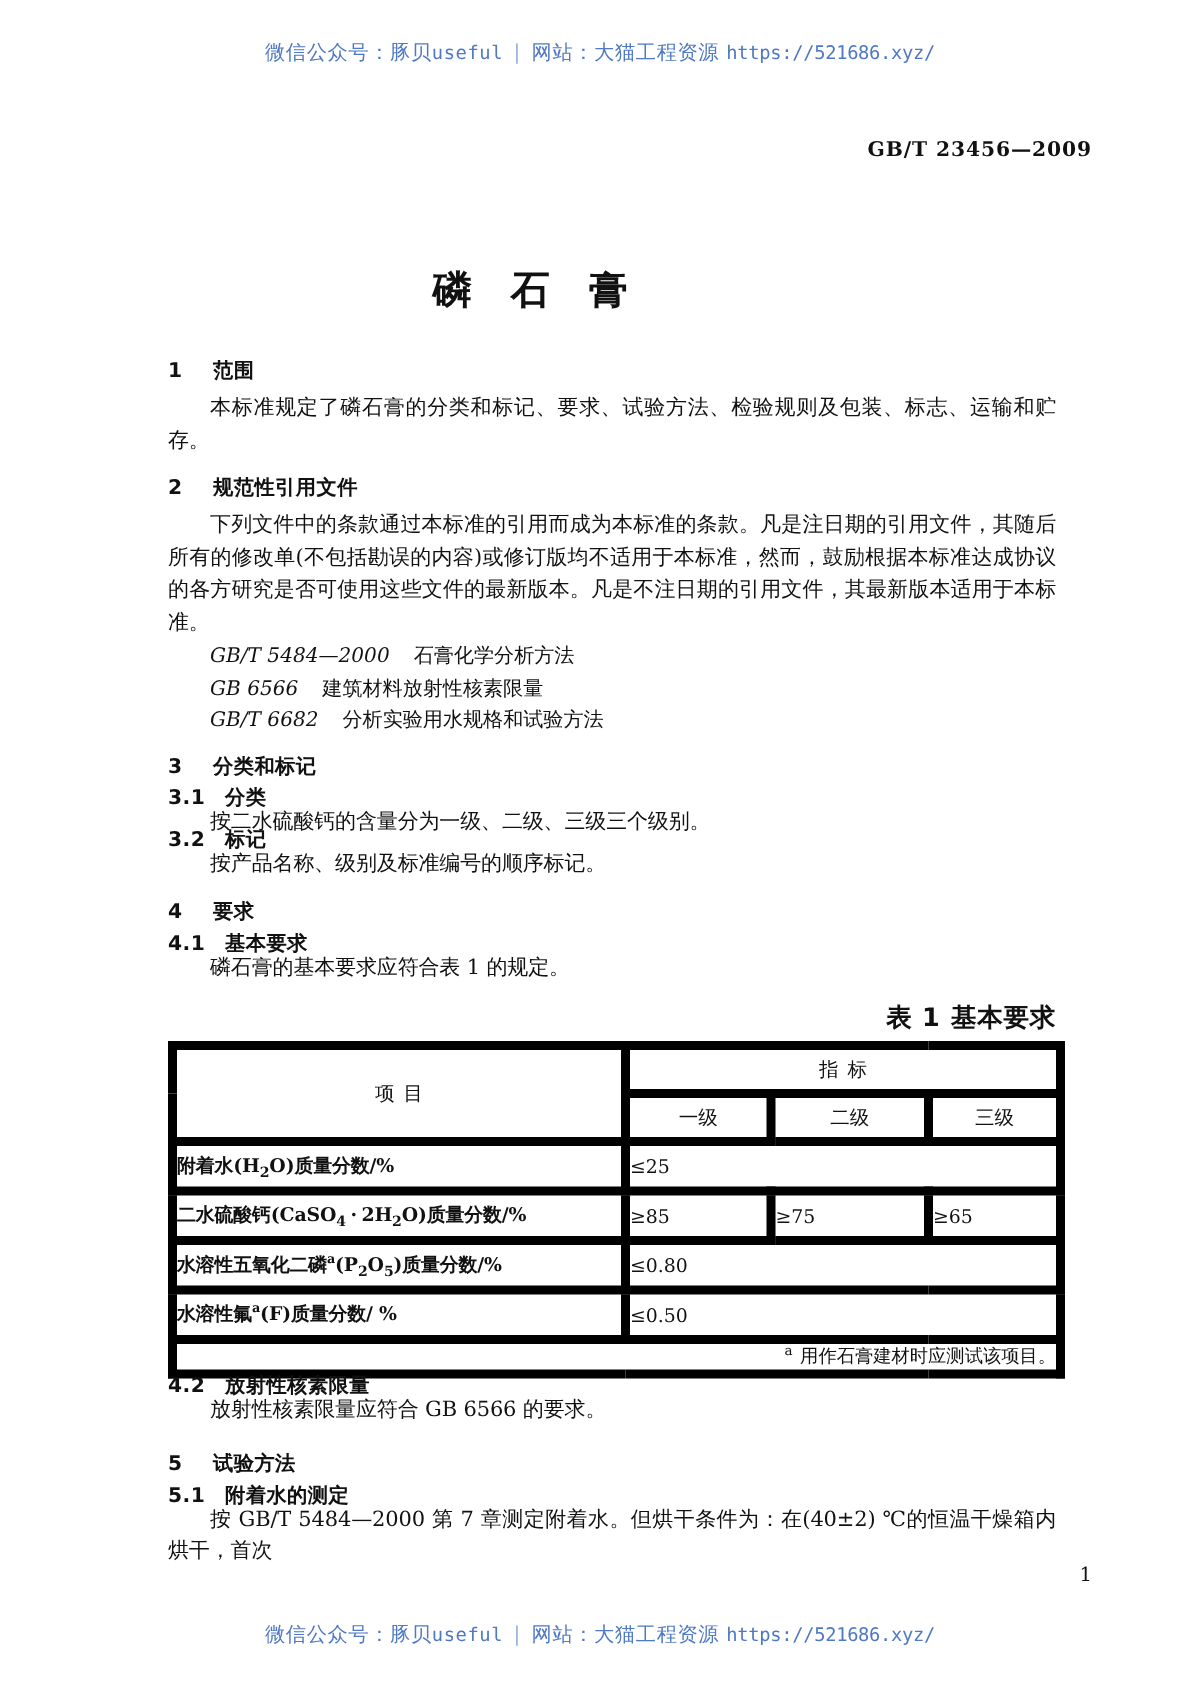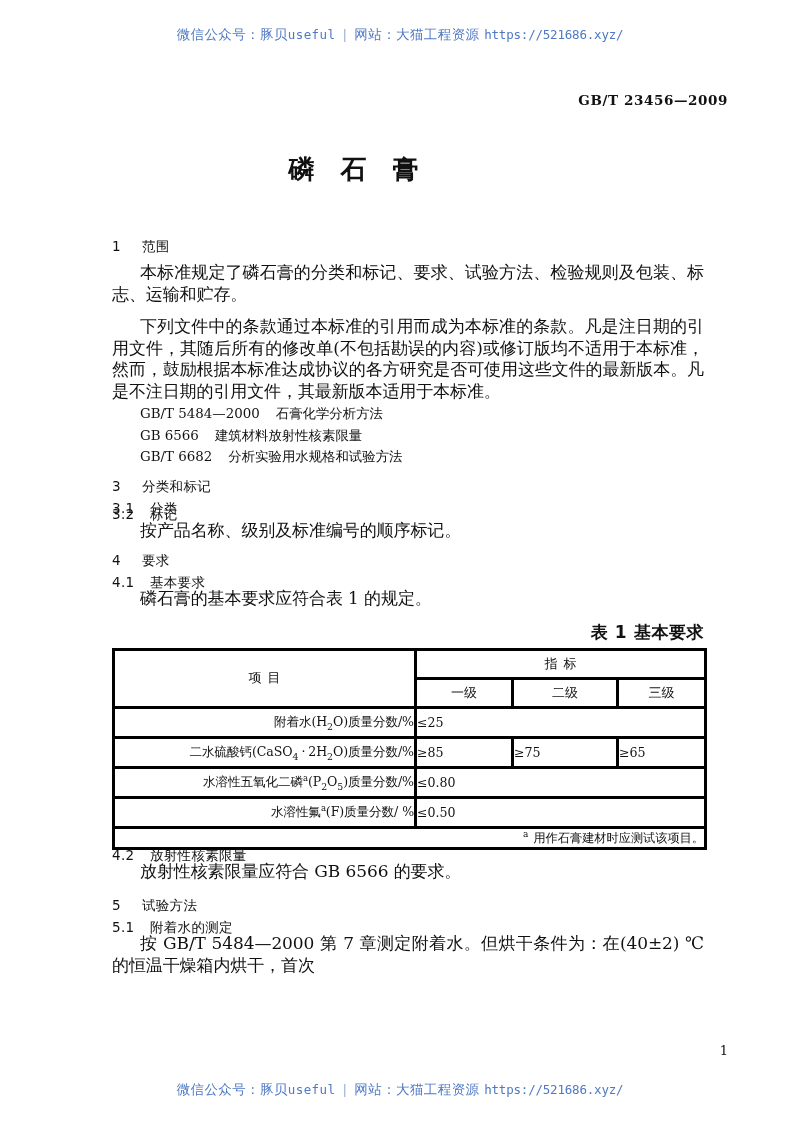--- a/index.html
+++ b/index.html
@@ -61,68 +61,68 @@
     font-size: 13.5px;
     font-weight: bold;
     letter-spacing: 0.6px;
     font-family: "DejaVu Serif", "Liberation Serif", serif;
   }
 
   
   .doc-title {
     position: absolute;
     left: 0;
-    top: 152px;
+    top: 176px;
     width: 707px;
     text-align: center;
     font-size: 26px;
     font-weight: bold;
     letter-spacing: 26px;
     text-indent: 26px;
     font-family: "DejaVu Sans", "Liberation Sans", sans-serif;
   }
 
   
   .content {
     position: absolute;
     left: 112px;
     top: 238px;
     width: 592px;
   }
 
   h2.clause {
     margin: 0 0 6px 0;
     font-size: 13.5px;
-    font-weight: normal;
+    font-weight: bold;
     font-family: "DejaVu Sans", "Liberation Sans", sans-serif;
     letter-spacing: 0.3px;
   }
   h2.clause .num {
     display: inline-block;
     min-width: 30px;
     font-family: "DejaVu Sans", "Liberation Sans", sans-serif;
   }
   h2.clause.sub .num { min-width: 38px; }
 
   p.para {
     margin: 0 0 1px 0;
-    font-size: 17px;
+    font-size: 14px;
     line-height: 21.5px;
     text-indent: 28px;
     text-align: justify;
     letter-spacing: -0.1px;
   }
 
   p.ref {
     margin: 0;
     font-size: 13.4px;
     line-height: 21.5px;
     text-indent: 28px;
   }
-  p.ref .g { font-family: "DejaVu Serif", "Liberation Serif", serif; }
+  p.ref .g { font-family: "DejaVu Serif", "Liberation Serif", serif; font-style: italic; }
   p.ref .gap { display: inline-block; width: 16px; }
 
   p.example {
     margin: 2px 0 0 0;
     font-size: 11.6px;
     line-height: 19px;
     text-indent: 28px;
     letter-spacing: -0.2px;
   }
 
@@ -142,21 +142,21 @@
   .table-caption .cap-gap { display: inline-block; width: 7px; }
 
   table.spec {
     border-collapse: collapse;
     width: 592px;
     table-layout: fixed;
     font-size: 12.4px;
   }
   table.spec th,
   table.spec td {
-    border: 3px solid #000000;
+    border: 6px solid #000000;
     padding: 0;
     vertical-align: middle;
   }
   table.spec th {
     font-weight: normal;
     text-align: center;
     height: 26px;
   }
   .th-item {
     letter-spacing: 6px;
@@ -164,26 +164,27 @@
     font-size: 13px;
   }
   .th-index {
     letter-spacing: 6px;
     text-indent: 6px;
     font-size: 13px;
   }
   .th-grade { font-size: 13px; }
 
   td.item-cell {
-    text-align: right;
+    text-align: left;
     padding: 0 0 0 9px;
     height: 27px;
     font-size: 12.6px;
     letter-spacing: -0.1px;
     white-space: nowrap;
+    font-weight: bold;
   }
   td.val-cell {
     text-align: left;
     height: 27px;
     font-size: 12.6px;
   }
   td.note-cell {
     text-align: right;
     padding: 3px 0 4px 26px;
     font-size: 12.2px;
@@ -225,40 +226,44 @@
 
   <div class="content">
 
     <h2 class="clause">
       <span class="num">1</span><span>范围</span>
     </h2>
     <p class="para">本标准规定了磷石膏的分类和标记、要求、试验方法、检验规则及包装、标志、运输和贮存。</p>
 
     <div class="spacer-10"></div>
 
+    <h2 class="clause">
+      <span class="num">2</span><span>规范性引用文件</span>
+    </h2>
     <p class="para">下列文件中的条款通过本标准的引用而成为本标准的条款。凡是注日期的引用文件，其随后所有的修改单(不包括勘误的内容)或修订版均不适用于本标准，然而，鼓励根据本标准达成协议的各方研究是否可使用这些文件的最新版本。凡是不注日期的引用文件，其最新版本适用于本标准。</p>
     <p class="ref">
       <span class="g">GB/T 5484—2000</span><span class="gap"></span><span>石膏化学分析方法</span>
     </p>
     <p class="ref">
       <span class="g">GB 6566</span><span class="gap"></span><span>建筑材料放射性核素限量</span>
     </p>
     <p class="ref">
       <span class="g">GB/T 6682</span><span class="gap"></span><span>分析实验用水规格和试验方法</span>
     </p>
 
     <div class="spacer-10"></div>
 
     <h2 class="clause">
       <span class="num">3</span><span>分类和标记</span>
     </h2>
     <div class="spacer-6"></div>
     <h2 class="clause sub">
       <span class="num">3.1</span><span>分类</span>
     </h2>
+    <p class="para">按二水硫酸钙的含量分为一级、二级、三级三个级别。</p>
     <h2 class="clause sub">
       <span class="num">3.2</span><span>标记</span>
     </h2>
     <p class="para">按产品名称、级别及标准编号的顺序标记。</p>
 
     <div class="spacer-10"></div>
 
     <h2 class="clause">
       <span class="num">4</span><span>要求</span>
     </h2>

